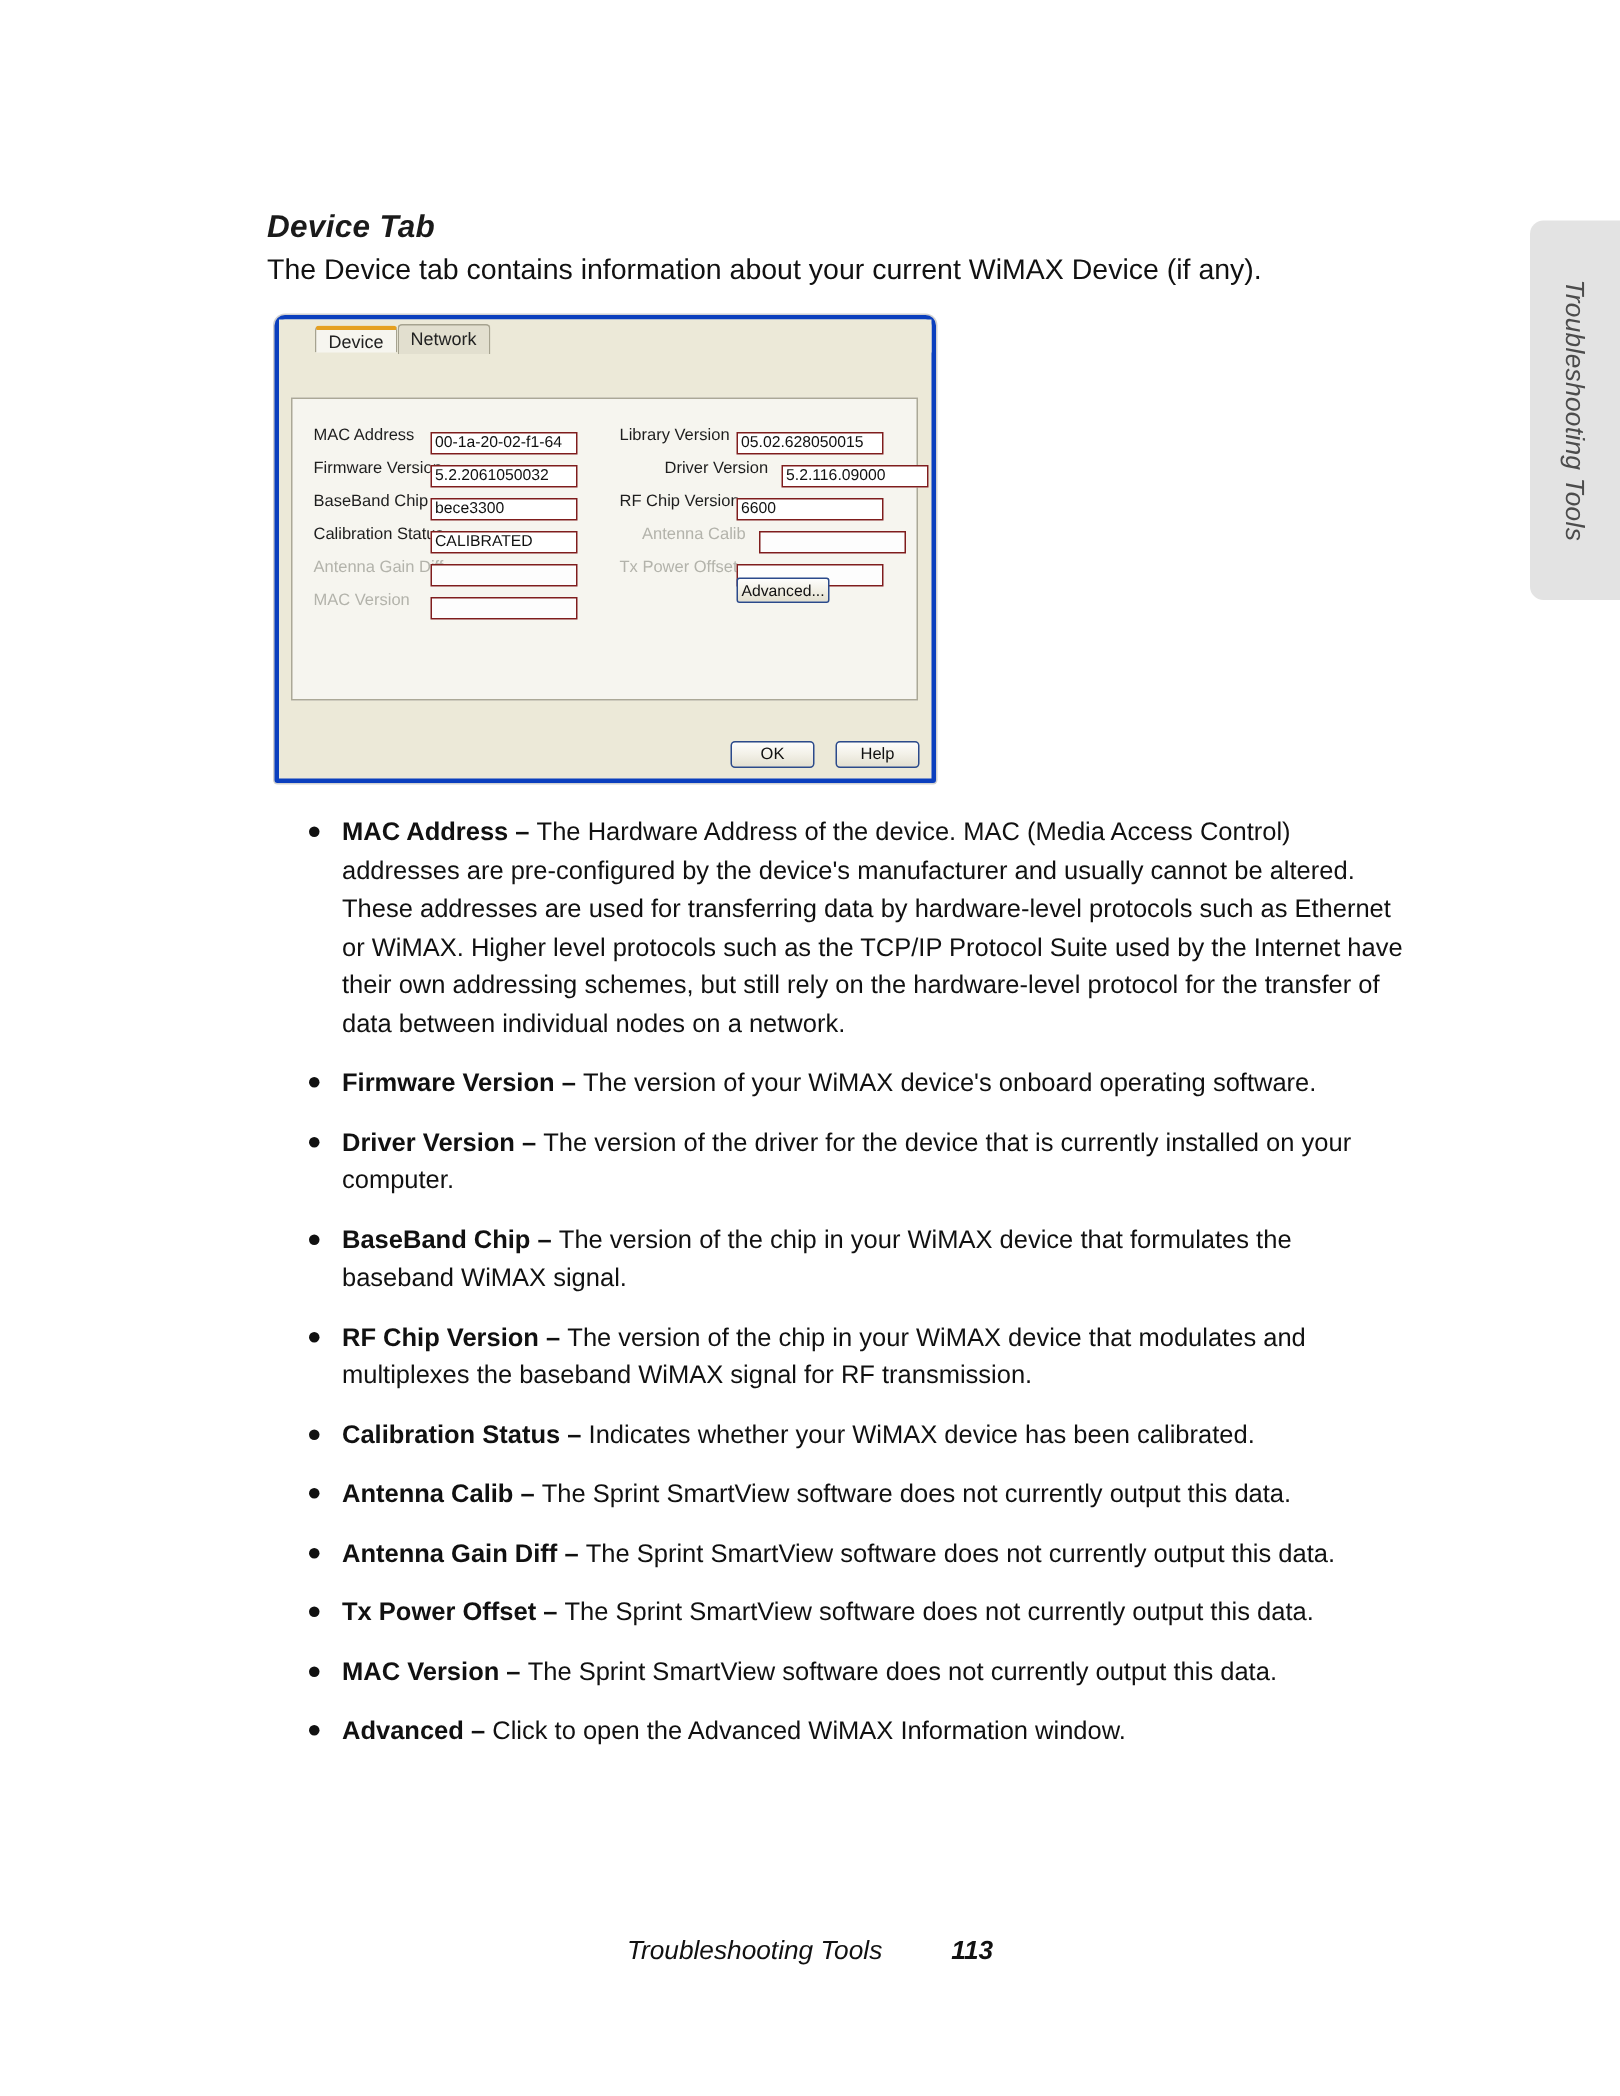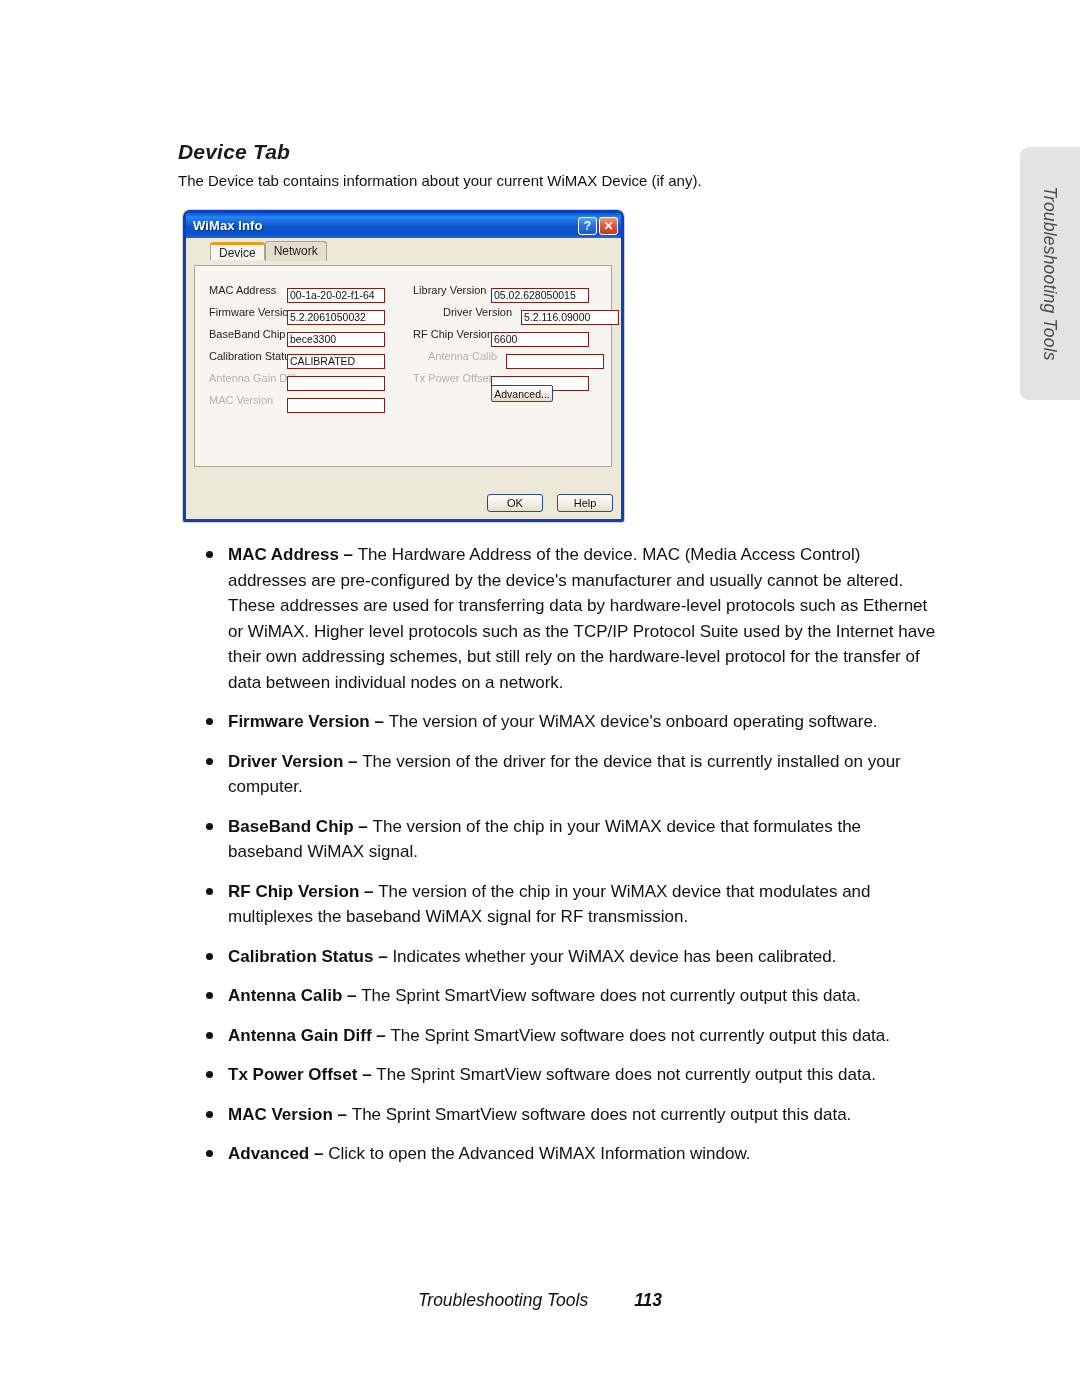--- a/index.html
+++ b/index.html
@@ -60,21 +60,21 @@
     font-weight: bold;
     font-size: 21px;
     color: #1a1a1a;
     letter-spacing: 0.2px;
   }
   .intro-text {
     position: absolute;
     left: 178px;
     top: 168px;
     width: 740px;
-    font-size: 15px;
+    font-size: 19px;
     line-height: 26px;
     color: #111111;
   }
 
   
   .dialog {
     position: absolute;
     left: 183px;
     top: 210px;
     width: 441px;
@@ -308,27 +308,20 @@
   <div class="side-tab">
     <div class="side-tab-label">Troubleshooting Tools</div>
   </div>
 
   <div class="section-title">Device Tab</div>
 
   <div class="intro-text">The Device tab contains information about your current WiMAX Device (if any).</div>
 
   <div class="dialog">
 
-    <div class="titlebar">
-      <span class="titlebar-text">WiMax Info</span>
-      <span class="titlebar-buttons">
-        <span class="tb-btn tb-help">?</span>
-        <span class="tb-btn tb-close">✕</span>
-      </span>
-    </div>
 
     <div class="tabstrip">
       <div class="tab active">Device</div>
       <div class="tab">Network</div>
     </div>
 
     <div class="panel">
       <div class="field-grid">
 
         <div class="fld" style="left:14px; top:10px;">

